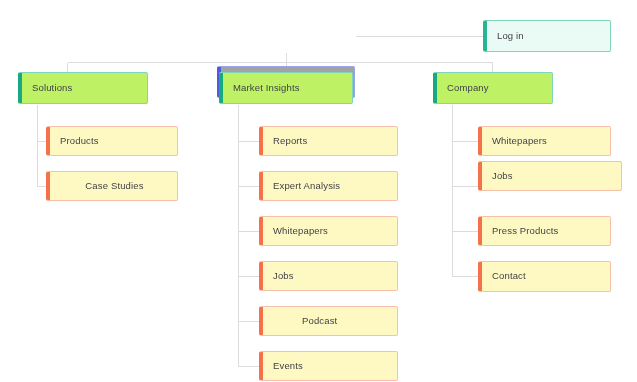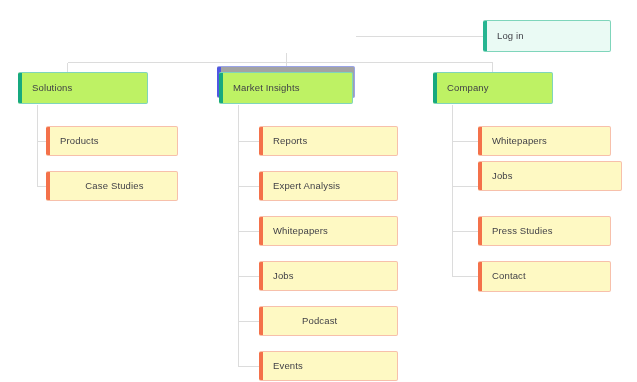--- a/index.html
+++ b/index.html
@@ -176,20 +176,20 @@
   <div class="node leaf" style="left: 478px; top: 126px; width: 133px; height: 30px;">
     <span class="accent"></span>
     <span class="label">Whitepapers</span>
   </div>
   <div class="node leaf" style="left: 478px; top: 161px; width: 144px; height: 30px;">
     <span class="accent"></span>
     <span class="label">Jobs</span>
   </div>
   <div class="node leaf" style="left: 478px; top: 216px; width: 133px; height: 30px;">
     <span class="accent"></span>
-    <span class="label">Press Studies</span>
+    <span class="label">Press Products</span>
   </div>
   <div class="node leaf" style="left: 478px; top: 261px; width: 133px; height: 31px;">
     <span class="accent"></span>
     <span class="label">Contact</span>
   </div>
 
 </div>
 
 </body></html>

